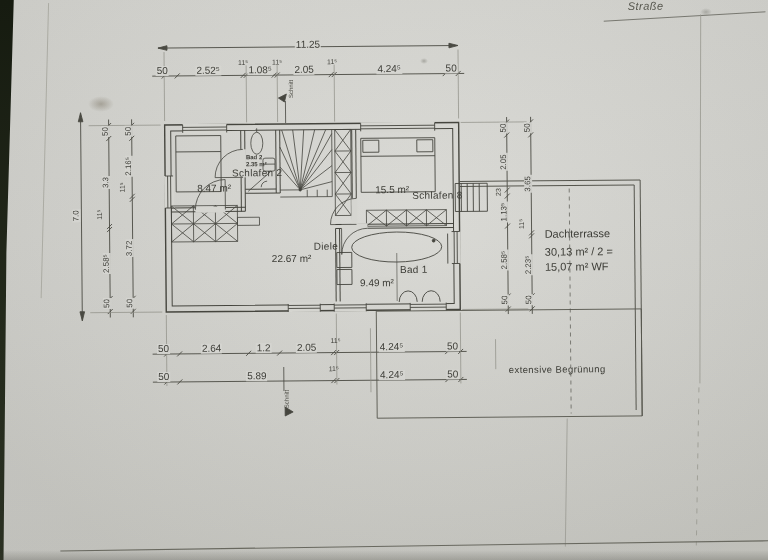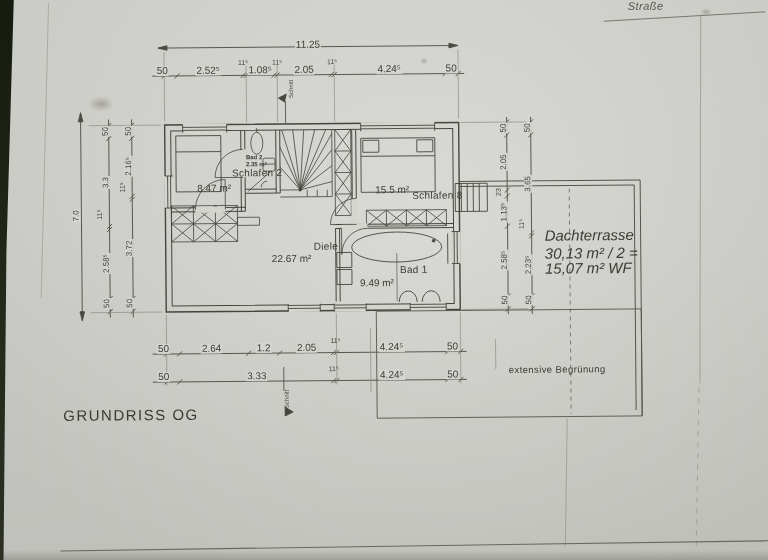--- a/index.html
+++ b/index.html
@@ -17,21 +17,21 @@
   .stain{position:absolute;border-radius:50%;pointer-events:none;}
   #sheet{position:absolute;inset:0;transform:rotate(-0.5deg);transform-origin:400px 280px;}
   svg{position:absolute;left:0;top:0;}
   .t{position:absolute;color:#3c3c36;white-space:nowrap;line-height:1.1;}
   .title{font-size:15px;letter-spacing:2.5px;color:#32322c;}
   .plan-title{font-size:15px;letter-spacing:1.5px;color:#3a3a33;}
   .street{font-size:11px;color:#55554d;letter-spacing:.5px;font-style:italic;}
   .room{font-size:10px;letter-spacing:.3px;margin-left:40px;}
   .area{font-size:10px;}
   .tiny{font-size:6px;font-weight:bold;}
-  .terr{font-size:15px;font-style:italic;}
+  .terr{font-size:11px;}
   .green{font-size:9.5px;letter-spacing:.4px;}
   .dim{font-size:10px;color:#3e3e38;transform:translate(-50%,-50%);
        background:rgba(213,213,208,.92);padding:0 1px;line-height:1;}
   .dimv{font-size:8px;color:#3e3e38;transform:translate(-50%,-50%) rotate(-90deg);
        background:rgba(213,213,208,.92);padding:0 1px;line-height:1;}
   .raised{font-size:7px;background:none;}
   .sect{font-size:6px;color:#4a4a43;transform:translate(-50%,-50%) rotate(-90deg);}
 </style>
 </head>
 <body>
@@ -237,21 +237,20 @@
 
     <g stroke="#45453e" stroke-width="0.8" fill="#45453e">
       <line x1="287" y1="100" x2="287" y2="122"></line>
       <polygon points="280,97 288,93 286,101"></polygon>
       <line x1="283" y1="366" x2="283" y2="390"></line>
       <polygon points="284,406 292,411 284,415"></polygon>
     </g>
   </svg>
 
   <span class="t street" style="left:630px;top:2px">Straße</span>
-  <span class="t plan-title" style="left:62px;top:405px">GRUNDRISS OG</span>
 
   <span class="t room" style="left:193px;top:166px">Schlafen 2</span>
   <span class="t area" style="left:198px;top:181px">8.47 m²</span>
   <span class="t tiny" style="left:247px;top:153px">Bad 2</span>
   <span class="t tiny" style="left:247px;top:160px">2.35 m²</span>
   <span class="t room" style="left:373px;top:190px">Schlafen 8</span>
   <span class="t area" style="left:376px;top:184px">15.5 m²</span>
   <span class="t room" style="left:274px;top:240px">Diele</span>
   <span class="t area" style="left:272px;top:252px">22.67 m²</span>
   <span class="t room" style="left:360px;top:264px;background:rgba(213,213,208,.85)">Bad 1</span>
@@ -302,21 +301,21 @@
 
   <span class="dim t" style="left:163px;top:347px">50</span>
   <span class="dim t" style="left:211px;top:347px">2.64</span>
   <span class="dim t" style="left:263px;top:347px">1.2</span>
   <span class="dim t" style="left:306px;top:347px">2.05</span>
   <span class="dim raised t" style="left:335px;top:340px">11⁵</span>
   <span class="dim t" style="left:391px;top:347px">4.24⁵</span>
   <span class="dim t" style="left:452px;top:347px">50</span>
 
   <span class="dim t" style="left:163px;top:375px">50</span>
-  <span class="dim t" style="left:256px;top:375px">3.33</span>
+  <span class="dim t" style="left:256px;top:375px">5.89</span>
   <span class="dim raised t" style="left:333px;top:368px">11⁵</span>
   <span class="dim t" style="left:391px;top:375px">4.24⁵</span>
   <span class="dim t" style="left:452px;top:375px">50</span>
 
   </div>
 
   <div id="bottom-shade"></div>
 </div>
 
 </body></html>

